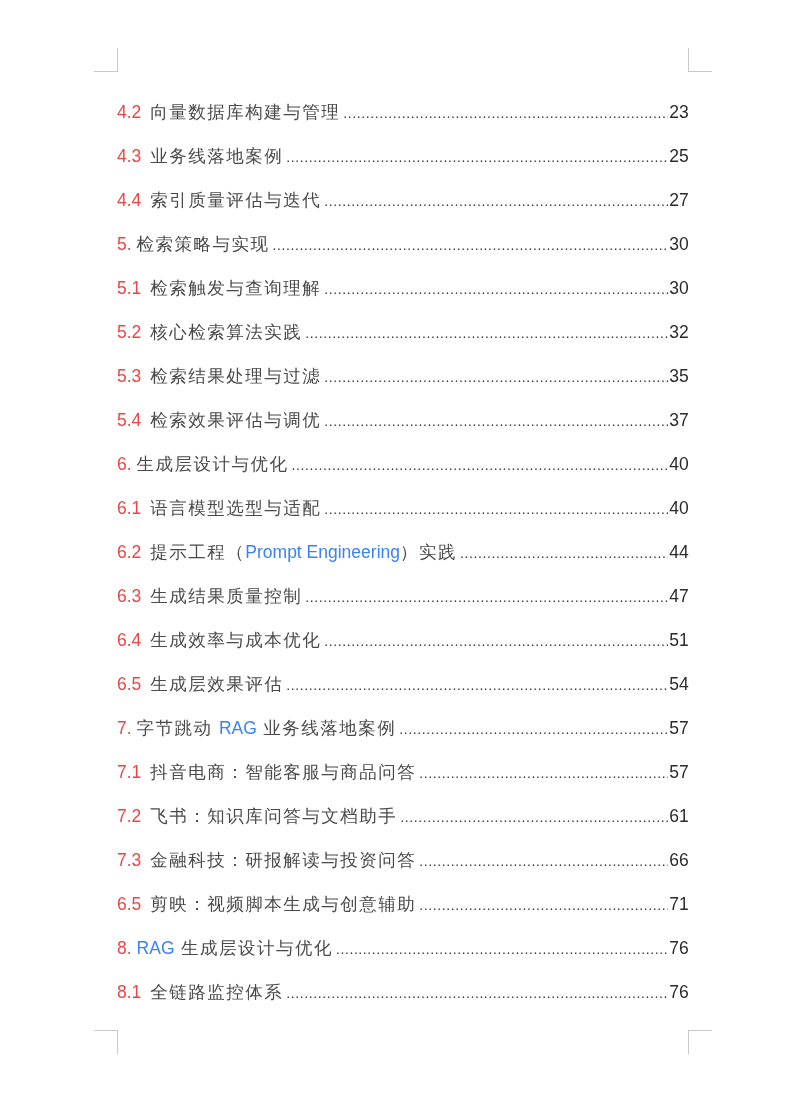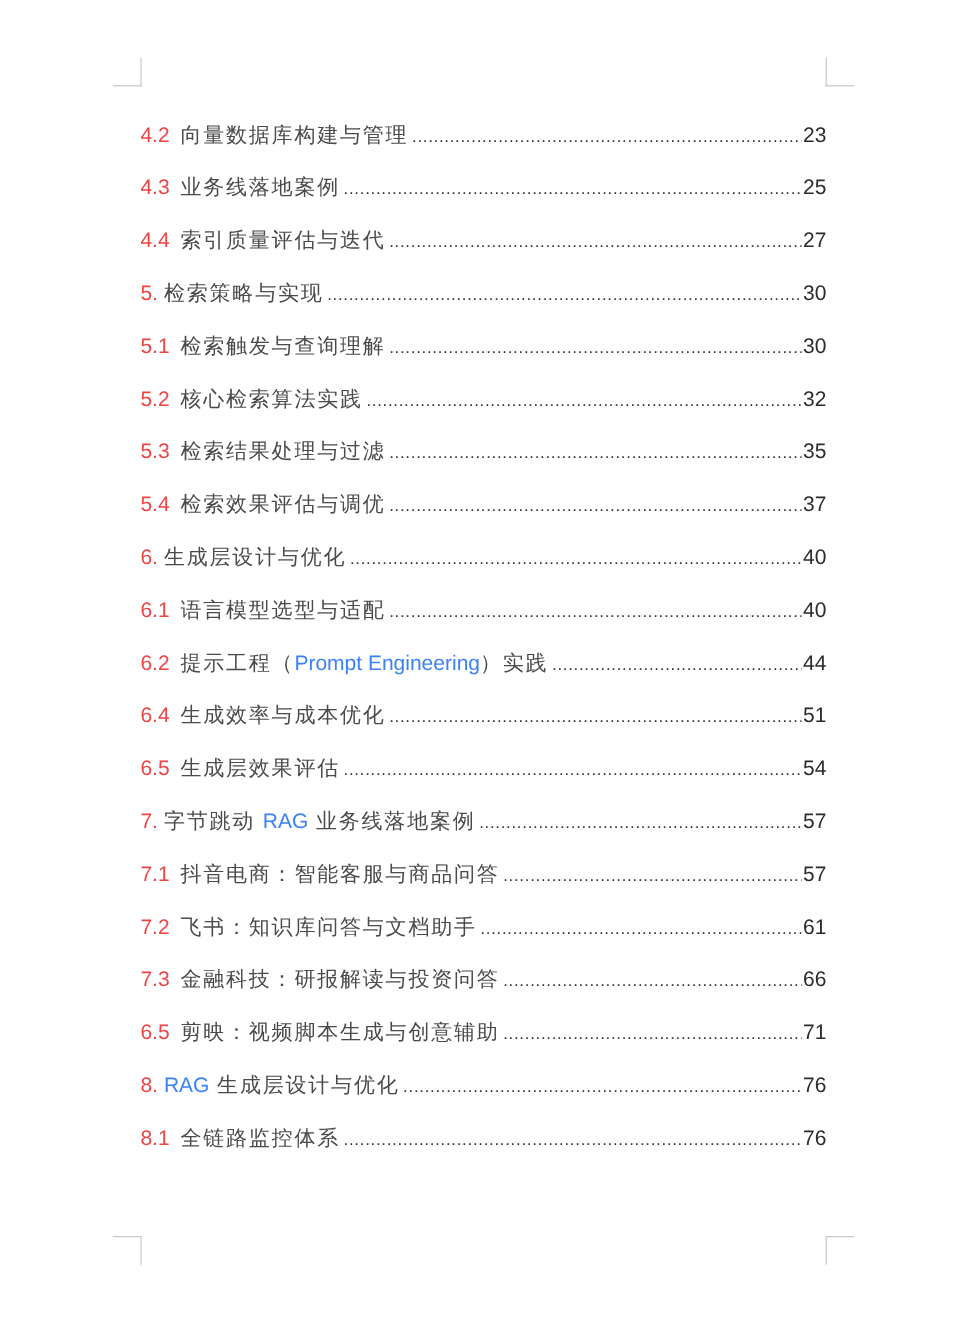--- a/index.html
+++ b/index.html
@@ -149,20 +149,26 @@
       <span class="toc-leader"></span>
       <span class="toc-page">40</span>
     </div>
     <div class="toc-row">
       <span class="toc-num sub">6.2</span>
       <span class="toc-title"><span>提示工程（</span><span class="latin">Prompt Engineering</span><span>）实践</span></span>
       <span class="toc-leader"></span>
       <span class="toc-page">44</span>
     </div>
     <div class="toc-row">
+      <span class="toc-num sub">6.3</span>
+      <span class="toc-title"><span>生成结果质量控制</span></span>
+      <span class="toc-leader"></span>
+      <span class="toc-page">47</span>
+    </div>
+    <div class="toc-row">
       <span class="toc-num sub">6.4</span>
       <span class="toc-title"><span>生成效率与成本优化</span></span>
       <span class="toc-leader"></span>
       <span class="toc-page">51</span>
     </div>
     <div class="toc-row">
       <span class="toc-num sub">6.5</span>
       <span class="toc-title"><span>生成层效果评估</span></span>
       <span class="toc-leader"></span>
       <span class="toc-page">54</span>

